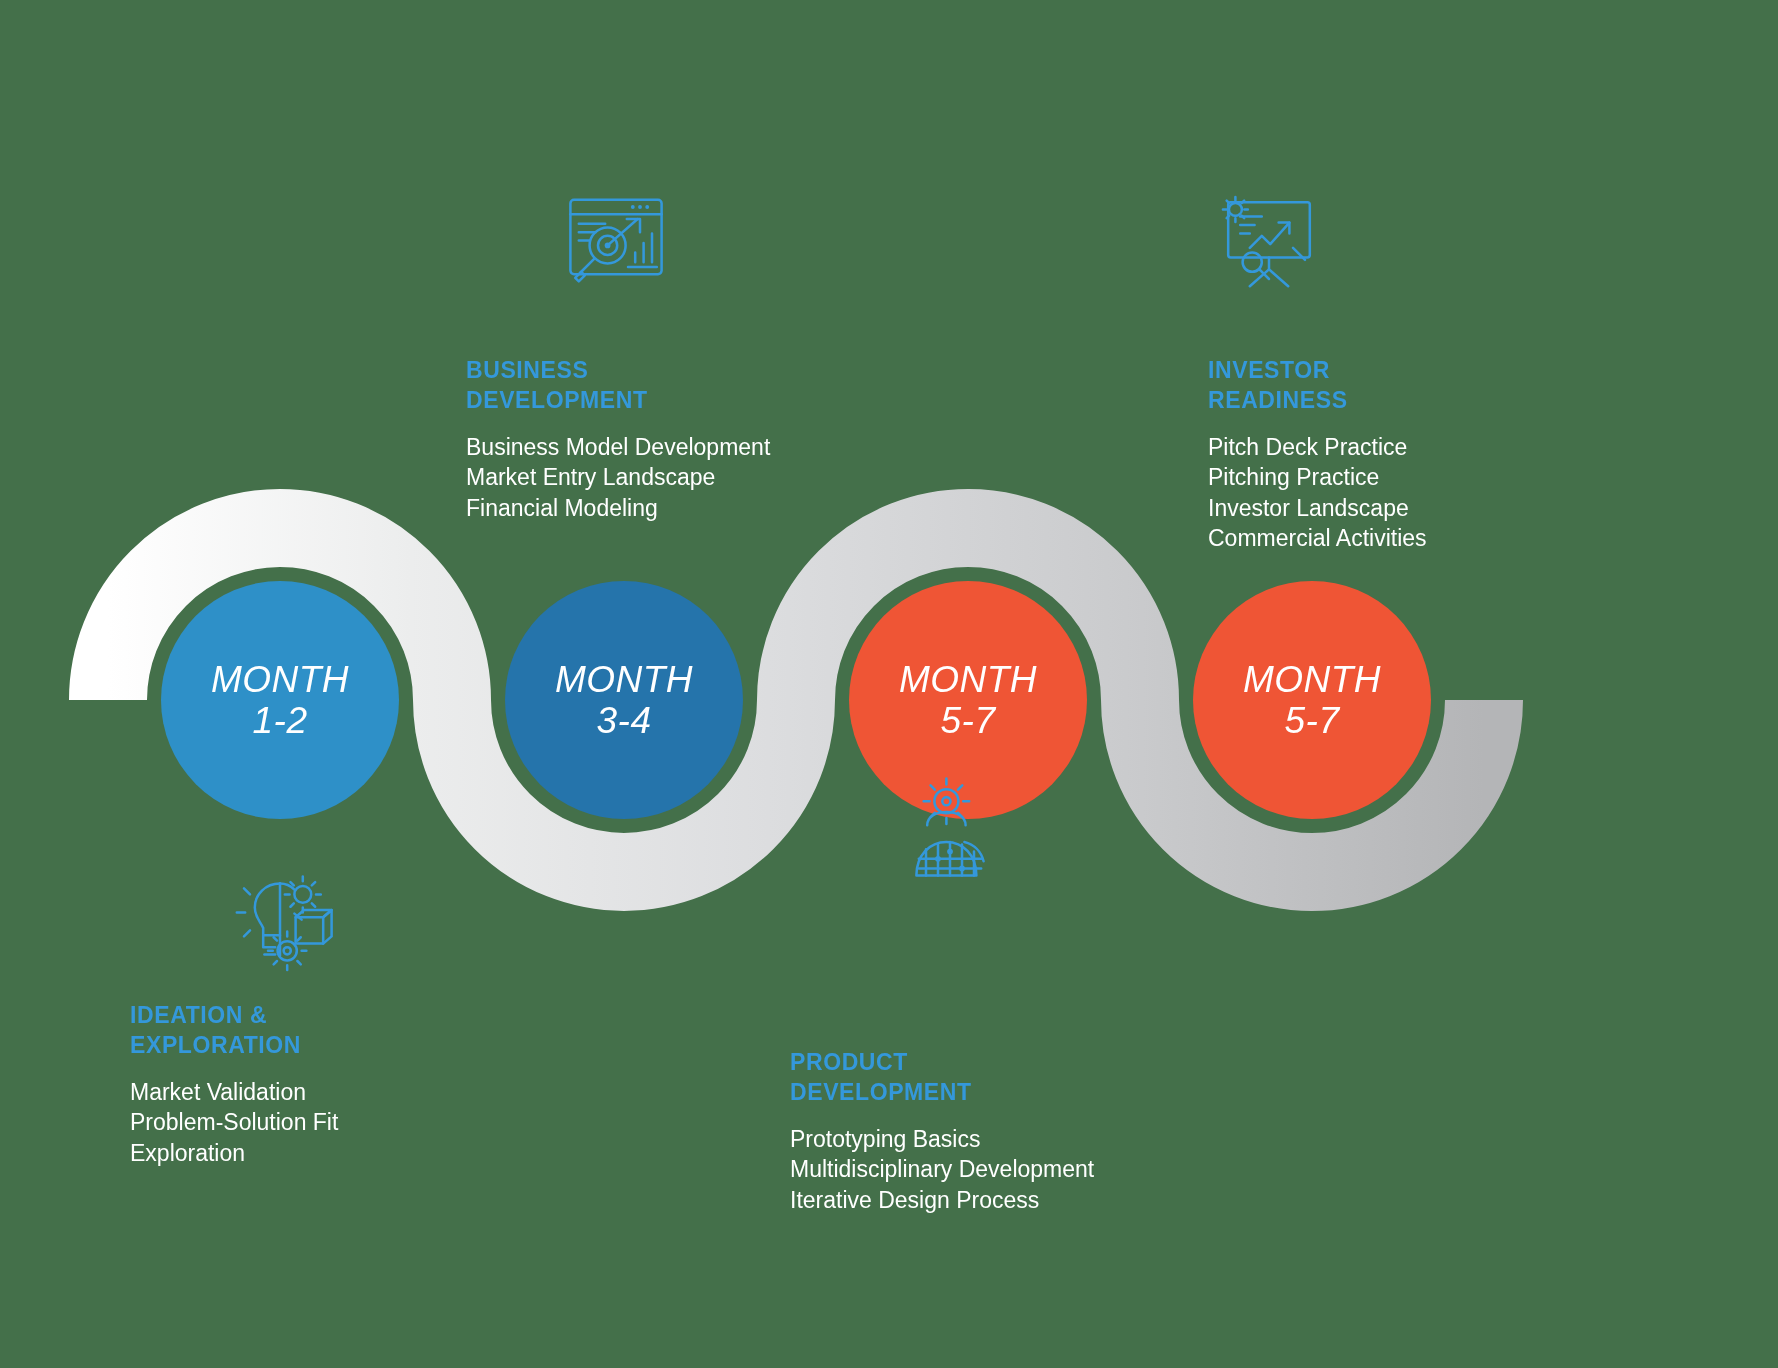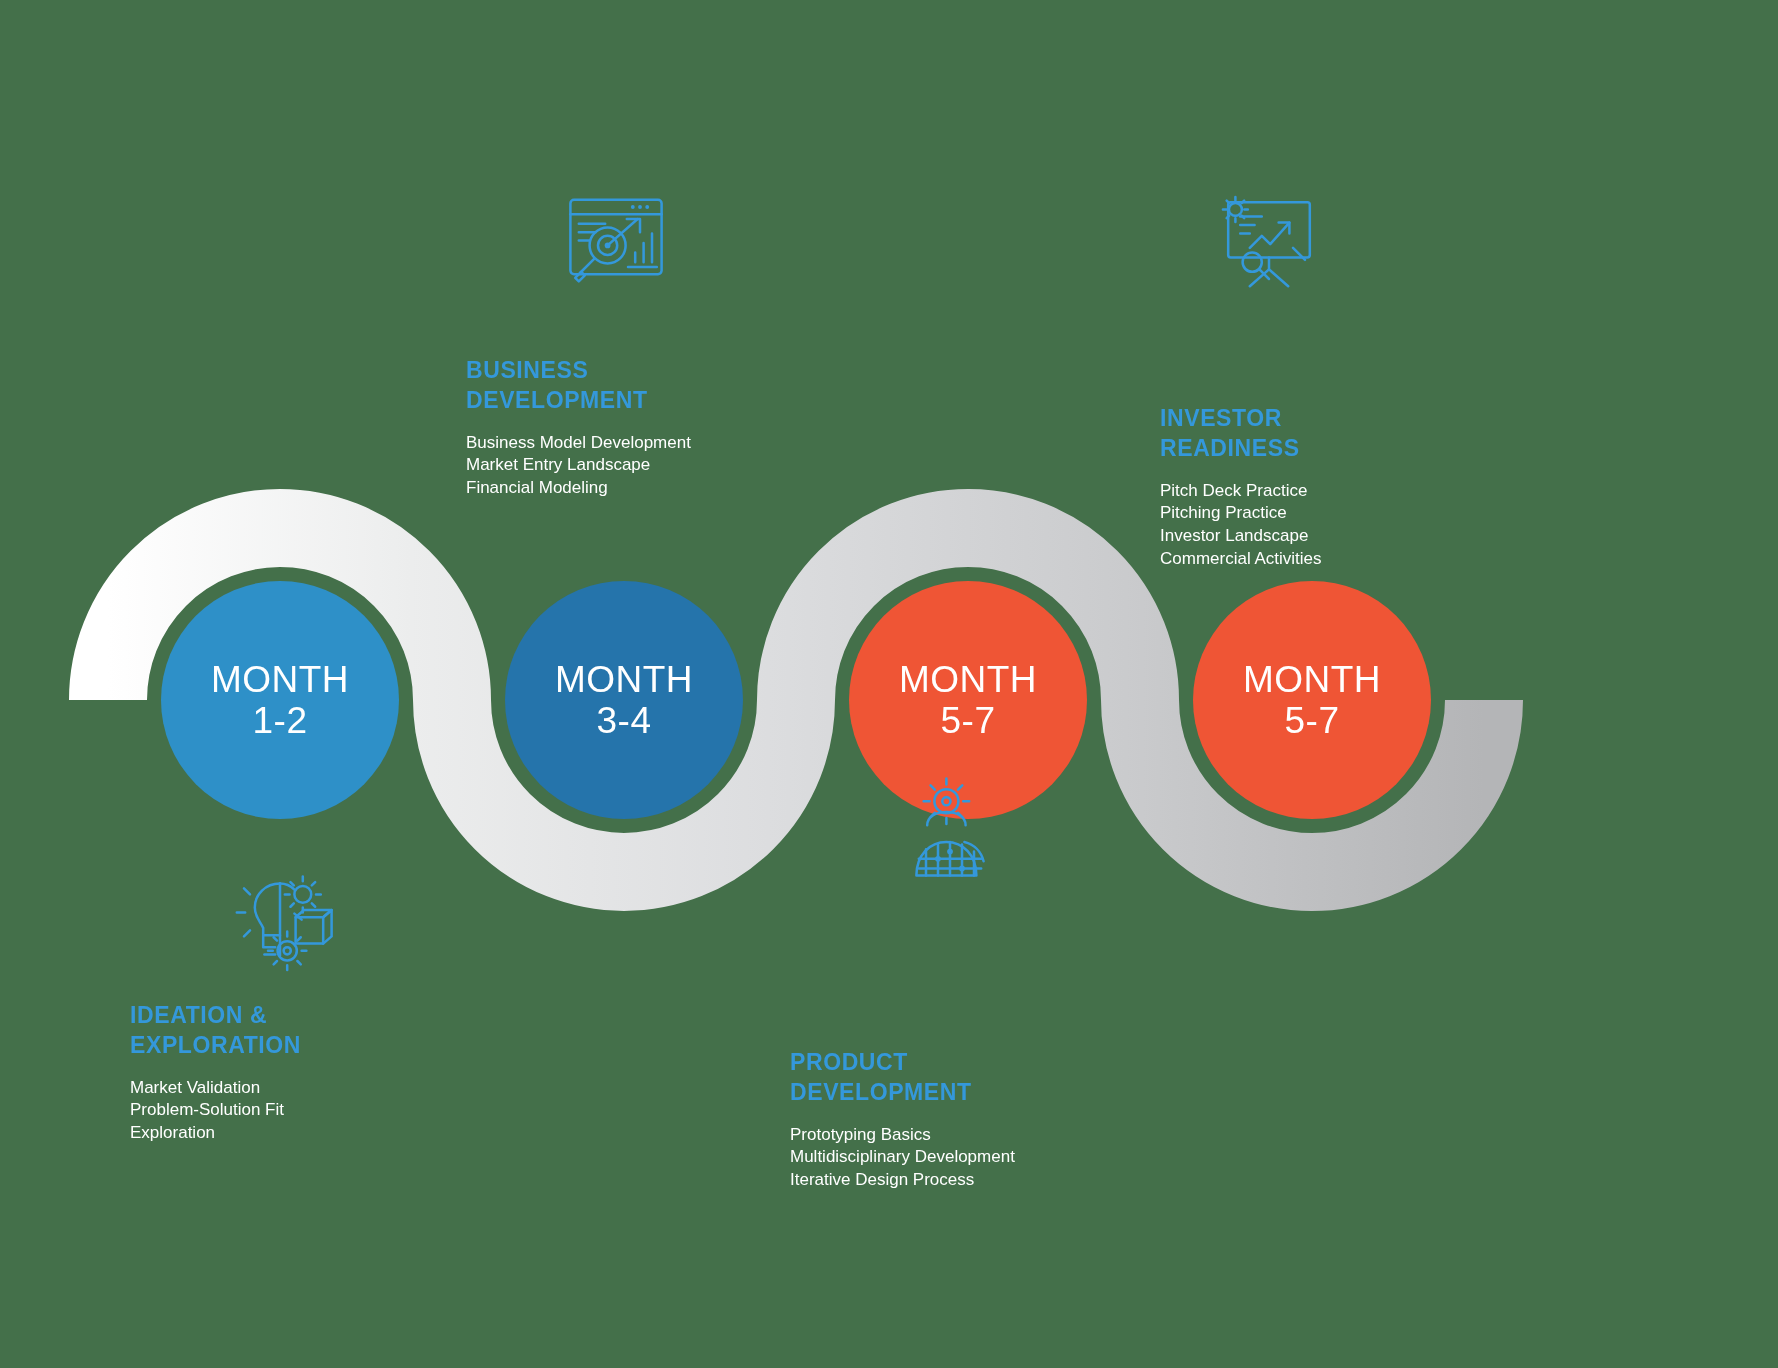--- a/index.html
+++ b/index.html
@@ -18,37 +18,38 @@
   
   .node{
     position:absolute;
     width:238px;height:238px;
     border-radius:50%;
     display:flex;flex-direction:column;
     align-items:center;justify-content:center;
     color:#ffffff;
     line-height:1.12;
     letter-spacing:.5px;
+    font-style:italic;
   }
   .node .m-word{font-size:37px;font-weight:400;}
   .node .m-num{font-size:37px;font-weight:400;}
 
   
   .block{position:absolute;text-align:left;}
   .block .heading{
     color:#3498db;
     font-weight:bold;
     font-size:23px;
     letter-spacing:.6px;
     line-height:1.32;
     margin:0 0 16px 0;
   }
   .block .bullets{
     color:#ffffff;
-    font-size:17px;
+    font-size:23px;
     line-height:1.33;
   }
   .block .bullets div{white-space:nowrap;}
 
   .icon{position:absolute;width:120px;height:120px;}
   .icon svg{width:100%;height:100%;display:block;}
 </style>
 </head>
 <body style="background: rgb(68, 112, 74);">
 
@@ -192,21 +193,21 @@
       <div>PRODUCT</div>
       <div>DEVELOPMENT</div>
     </div>
     <div class="bullets">
       <div>Prototyping Basics</div>
       <div>Multidisciplinary Development</div>
       <div>Iterative Design Process</div>
     </div>
   </div>
 
-  <div class="block" style="left:1160px;top:355px;width:300px;margin-top:48px;">
+  <div class="block" style="left:1208px;top:355px;width:300px;">
     <div class="heading">
       <div>INVESTOR</div>
       <div>READINESS</div>
     </div>
     <div class="bullets">
       <div>Pitch Deck Practice</div>
       <div>Pitching Practice</div>
       <div>Investor Landscape</div>
       <div>Commercial Activities</div>
     </div>

